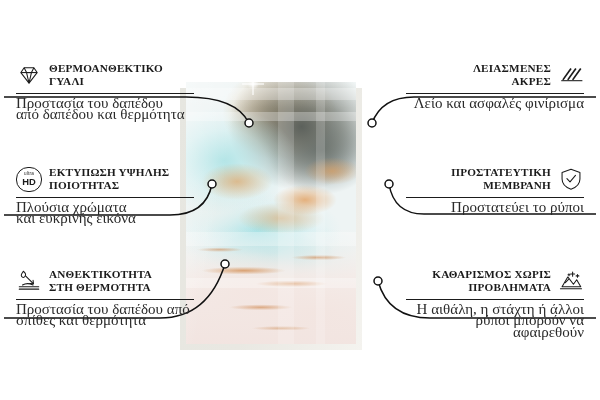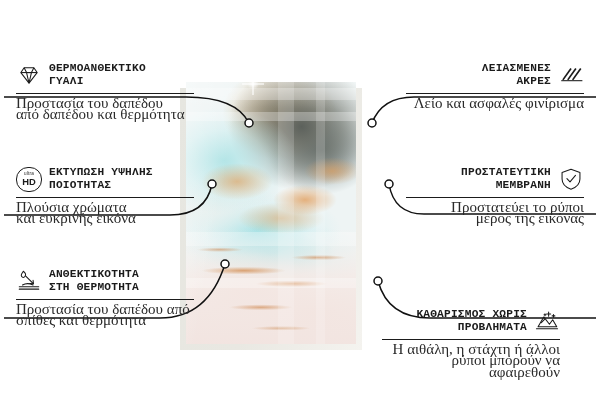--- a/index.html
+++ b/index.html
@@ -91,21 +91,21 @@
       linear-gradient(90deg, rgba(255,255,255,0) 44%, rgba(255,255,255,.9) 50%, rgba(255,255,255,0) 56%);
   }
 
   
   #connectors{position:absolute;left:0;top:0;width:600px;height:400px;pointer-events:none;}
 
   
   .feat{position:absolute;width:178px;}
   .feat .head{display:flex;align-items:center;gap:7px;}
   .feat .titles{
-    font-family:Liberation Mono, monospace;
+    font-family:Liberation Serif, serif;
     font-size:11.2px;line-height:13.4px;
     letter-spacing:.2px;color:#1b1b1b;font-weight:700;
   }
   .feat .desc{
     font-family:"Liberation Serif", serif;
     font-size:15px;line-height:11.6px;color:#2a2a2a;
     padding-top:4px;
   }
   .feat .rule{height:1px;background:#1b1b1b;margin-top:4px;}
   .icon{width:26px;height:26px;flex:0 0 26px;display:block;}
@@ -117,21 +117,21 @@
   .right .head{justify-content:flex-end;}
   .right .titles{text-align:right;}
   .right .desc{text-align:right;}
 
   
   #f-left-1{left:16px;top:62px;}
   #f-left-2{left:16px;top:166px;}
   #f-left-3{left:16px;top:268px;}
   #f-right-1{left:406px;top:62px;}
   #f-right-2{left:406px;top:166px;}
-  #f-right-3{left:382px;top:268px;margin-top:40px;}
+  #f-right-3{left:406px;top:268px;}
 
   .hd-badge{
     width:24px;height:23px;border:1.3px solid #1b1b1b;border-radius:12px;
     display:flex;flex-direction:column;align-items:center;justify-content:center;
     font-family:"Liberation Sans", sans-serif;line-height:1;
   }
   .hd-badge .u{font-size:4.6px;letter-spacing:.2px;color:#1b1b1b;}
   .hd-badge .h{font-size:9.4px;font-weight:700;color:#1b1b1b;margin-top:.5px;}
 </style>
 </head>
@@ -275,21 +275,20 @@
       <svg class="icon" viewBox="0 0 32 32">
         <g fill="none" stroke="#1b1b1b" stroke-width="1.3" stroke-linejoin="round" stroke-linecap="round">
           <path d="M16 4 L27 8 V16 C27 22 22 26.5 16 28.5 C10 26.5 5 22 5 16 V8 Z"></path>
           <path d="M11 15.5 L14.8 19.5 L21.5 11.5"></path>
         </g>
       </svg>
     </div>
     <div class="rule"></div>
     <div class="desc">
       <div>Προστατεύει το ρύποι</div>
-      <div>μέρος της εικόνας</div>
     </div>
   </div>
 
   <div class="feat right" id="f-right-3">
     <div class="head">
       <div class="titles">
         <div>ΚΑΘΑΡΙΣΜΟΣ ΧΩΡΙΣ</div>
         <div>ΠΡΟΒΛΗΜΑΤΑ</div>
       </div>
       <svg class="icon" viewBox="0 0 32 32">

